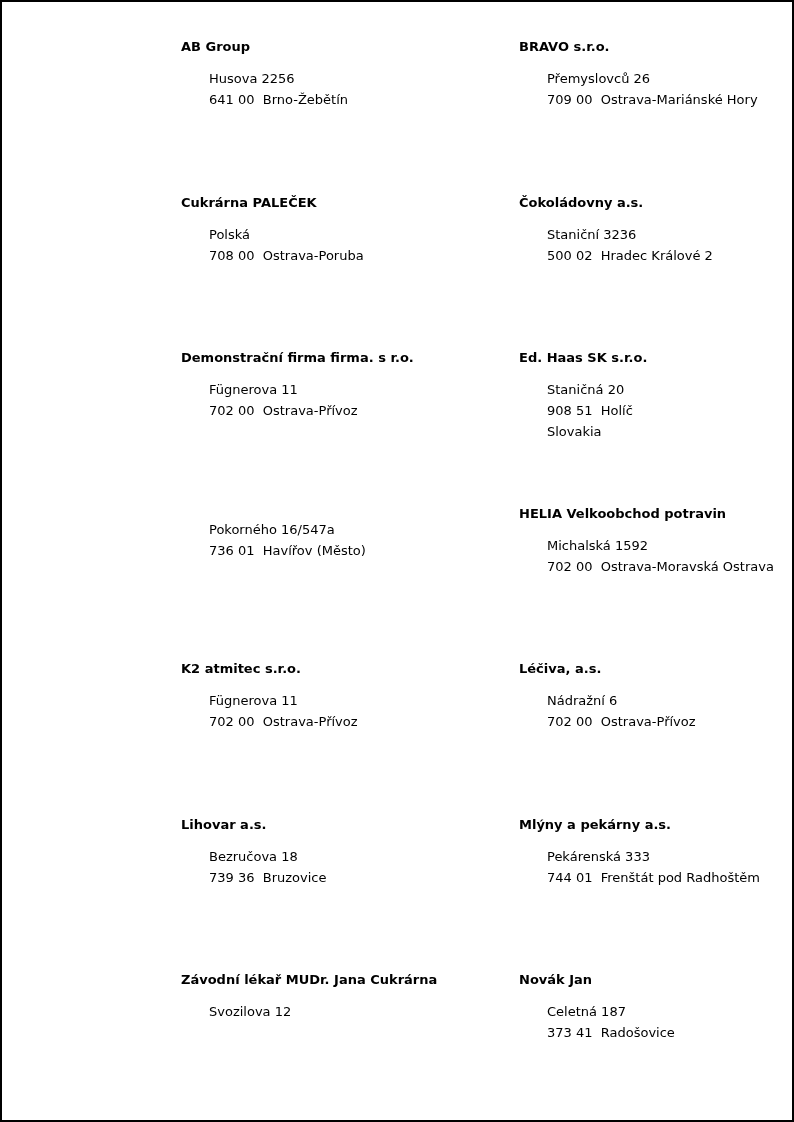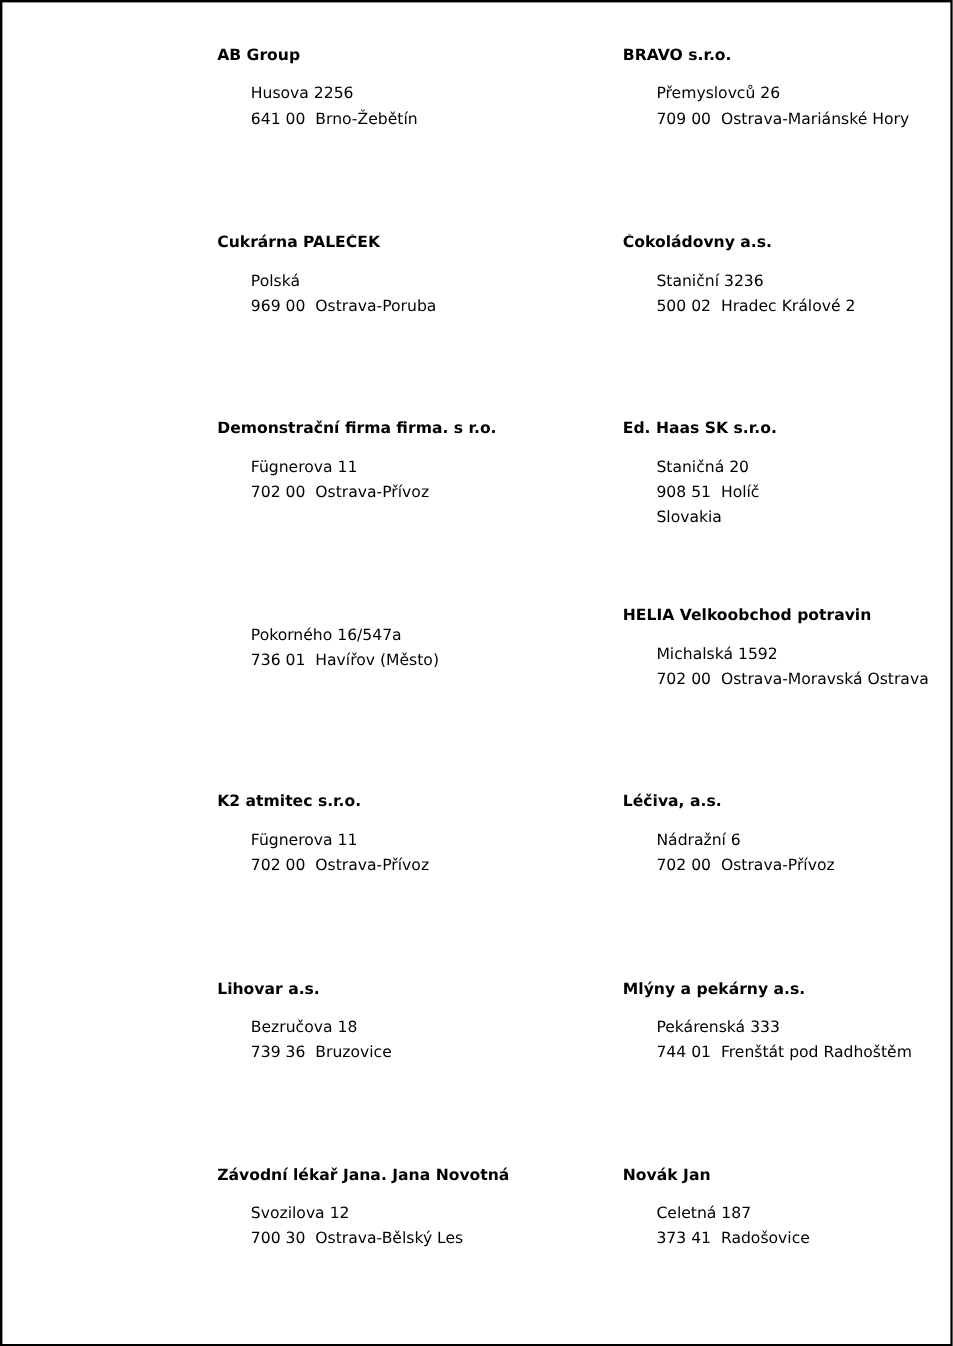--- a/index.html
+++ b/index.html
@@ -69,21 +69,21 @@
         <div class="addr-line">Přemyslovců 26</div>
         <div class="addr-line">709 00  Ostrava-Mariánské Hory</div>
         <div class="addr-line"></div>
       </div>
     </div>
 
     <div class="label-cell">
       <div class="company-name">Cukrárna PALEČEK</div>
       <div class="addr-block">
         <div class="addr-line">Polská</div>
-        <div class="addr-line">969 00  Ostrava-Poruba</div>
+        <div class="addr-line">708 00  Ostrava-Poruba</div>
         <div class="addr-line"></div>
       </div>
     </div>
 
     <div class="label-cell">
       <div class="company-name">Čokoládovny a.s.</div>
       <div class="addr-block">
         <div class="addr-line">Staniční 3236</div>
         <div class="addr-line">500 02  Hradec Králové 2</div>
         <div class="addr-line"></div>
@@ -155,24 +155,23 @@
     <div class="label-cell">
       <div class="company-name">Mlýny a pekárny a.s.</div>
       <div class="addr-block">
         <div class="addr-line">Pekárenská 333</div>
         <div class="addr-line">744 01  Frenštát pod Radhoštěm</div>
         <div class="addr-line"></div>
       </div>
     </div>
 
     <div class="label-cell">
-      <div class="company-name">Závodní lékař Jana. Jana Novotná</div>
+      <div class="company-name">Závodní lékař MUDr. Jana Cukrárna</div>
       <div class="addr-block">
         <div class="addr-line">Svozilova 12</div>
-        <div class="addr-line">700 30  Ostrava-Bělský Les</div>
         <div class="addr-line"></div>
       </div>
     </div>
 
     <div class="label-cell">
       <div class="company-name">Novák Jan</div>
       <div class="addr-block">
         <div class="addr-line">Celetná 187</div>
         <div class="addr-line">373 41  Radošovice</div>
         <div class="addr-line"></div>

